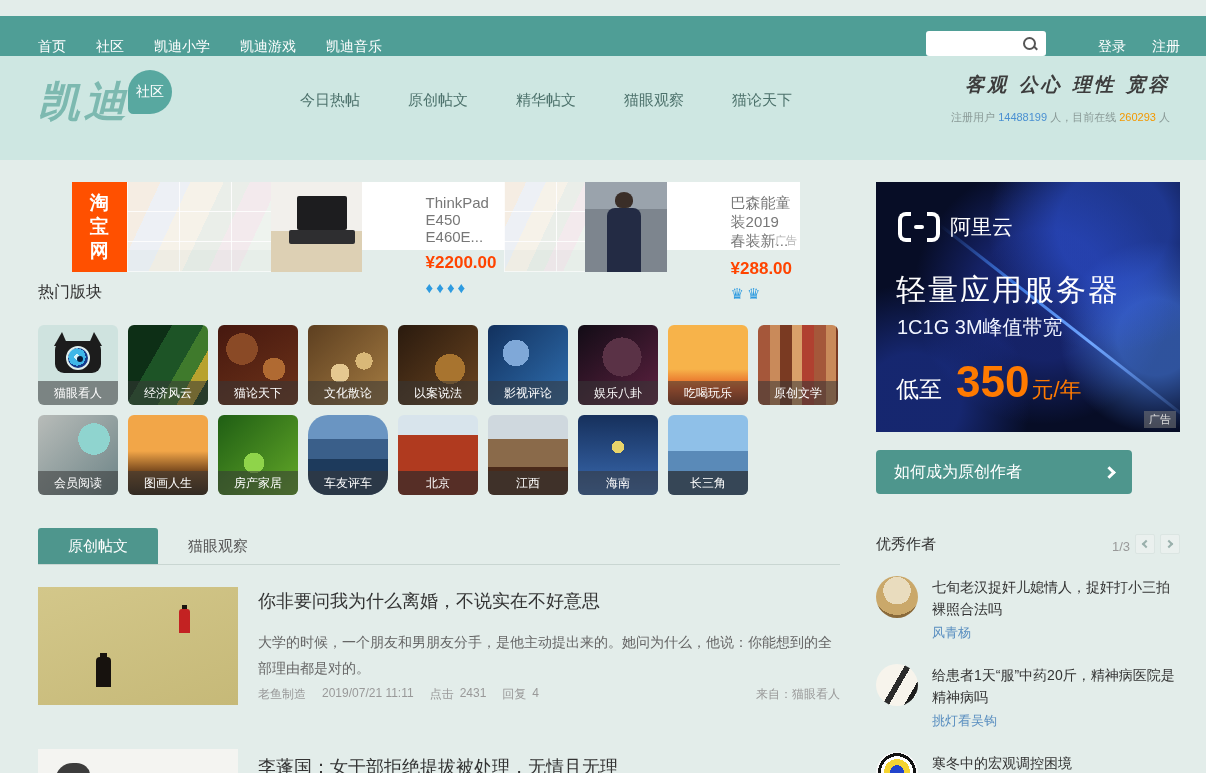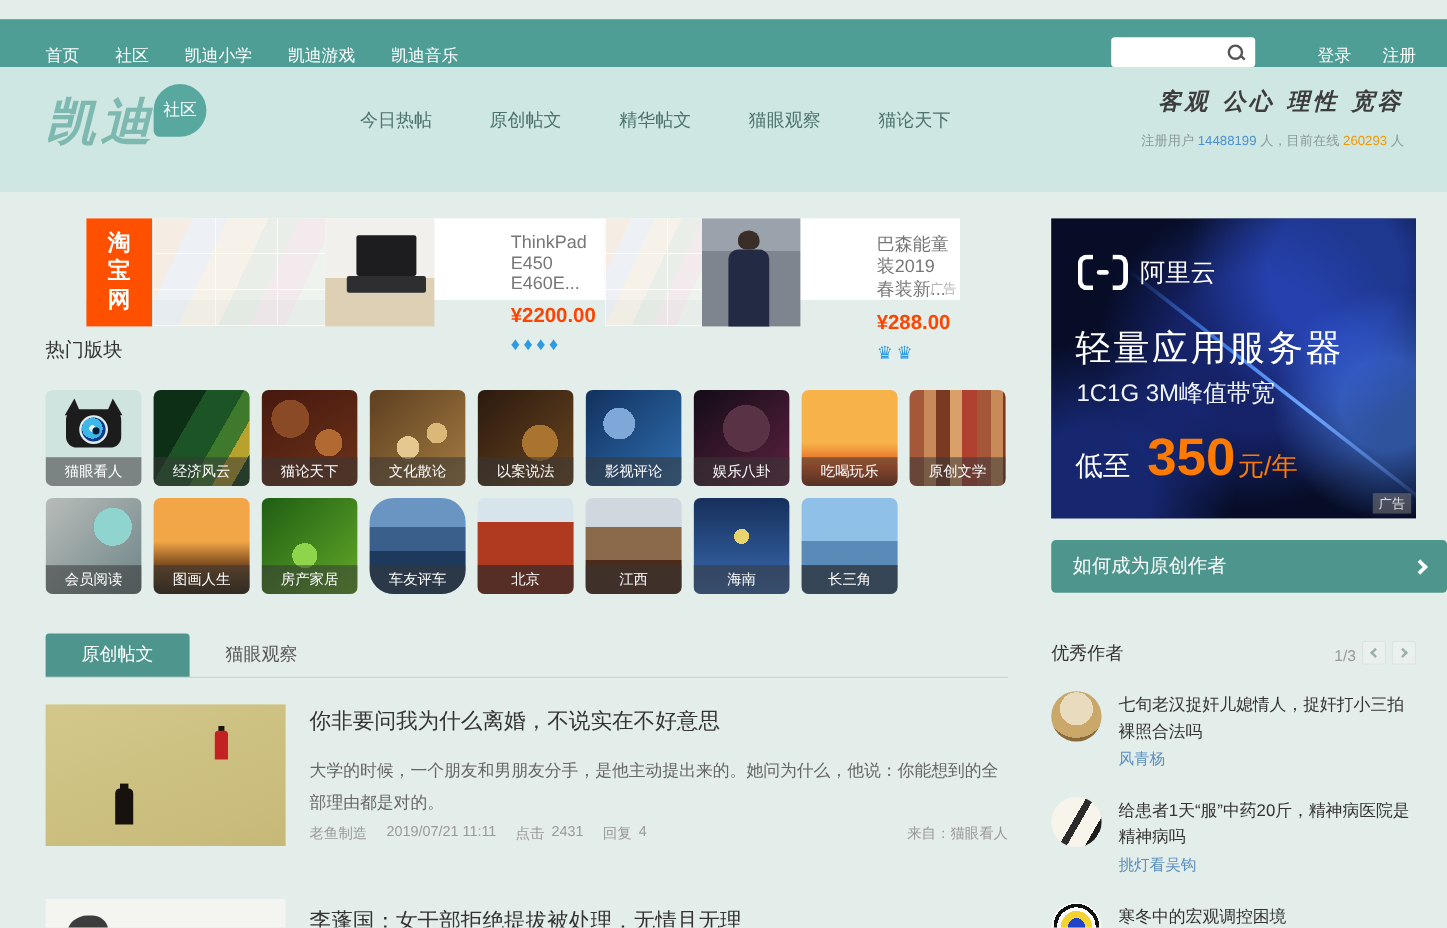--- a/index.html
+++ b/index.html
@@ -121,21 +121,21 @@
   .bracket-icon .bl { width:13px; height:30px; border:4px solid #fff; border-right:none; border-radius:8px 0 0 8px; }
   .bracket-icon .bd { width:10px; height:4px; background:#fff; margin:0 3px; border-radius:2px; }
   .bracket-icon .br { width:13px; height:30px; border:4px solid #fff; border-left:none; border-radius:0 8px 8px 0; }
   .aliyun-name { color:#fff; font-size:21px; margin-left:10px; }
   .ad-line1 { position:absolute; left:20px; top:88px; color:#fff; font-size:30px; letter-spacing:2px; }
   .ad-line2 { position:absolute; left:21px; top:132px; color:#f0f4ff; font-size:20px; }
   .ad-line3 { position:absolute; left:20px; top:178px; color:#fff; font-size:23px; display:flex; align-items:baseline; }
   .ad-price { color:#ff7a00; font-size:44px; font-weight:bold; margin:0 2px 0 14px; line-height:44px; }
   .ad-unit { color:#ff7a00; font-size:22px; }
   .adtag-s { position:absolute; right:4px; bottom:4px; font-size:11px; color:#ddd; background:rgba(120,120,120,.55); padding:1px 5px; }
-  .cta { margin-top:18px; width:330px; height:44px; background:#4e968d; border-radius:4px; color:#fff; font-size:16px;
+  .cta { margin-top:18px; width:256px; height:44px; background:#4e968d; border-radius:4px; color:#fff; font-size:16px;
      display:flex; align-items:center; justify-content:space-between; padding:0 18px; cursor:pointer; }
   .chev-r { width:9px; height:9px; border-right:3px solid #fff; border-top:3px solid #fff; transform:rotate(45deg); }
   .authors-head { margin-top:40px; display:flex; align-items:center; }
   .authors-title { font-size:15px; color:#333; }
   .authors-pg { margin-left:auto; font-size:13px; color:#999; display:flex; align-items:flex-end; }
   .pg-btn { width:20px; height:20px; background:#eaf0ee; border:1px solid #dbe5e2; border-radius:2px; margin-left:5px;
      display:flex; align-items:center; justify-content:center; cursor:pointer; }
   .pg-btn .c { width:6px; height:6px; border-right:2px solid #9ab0ac; border-top:2px solid #9ab0ac; }
   .pg-btn .c.left { transform:rotate(-135deg); margin-left:2px; }
   .pg-btn .c.right { transform:rotate(45deg); margin-right:2px; }

